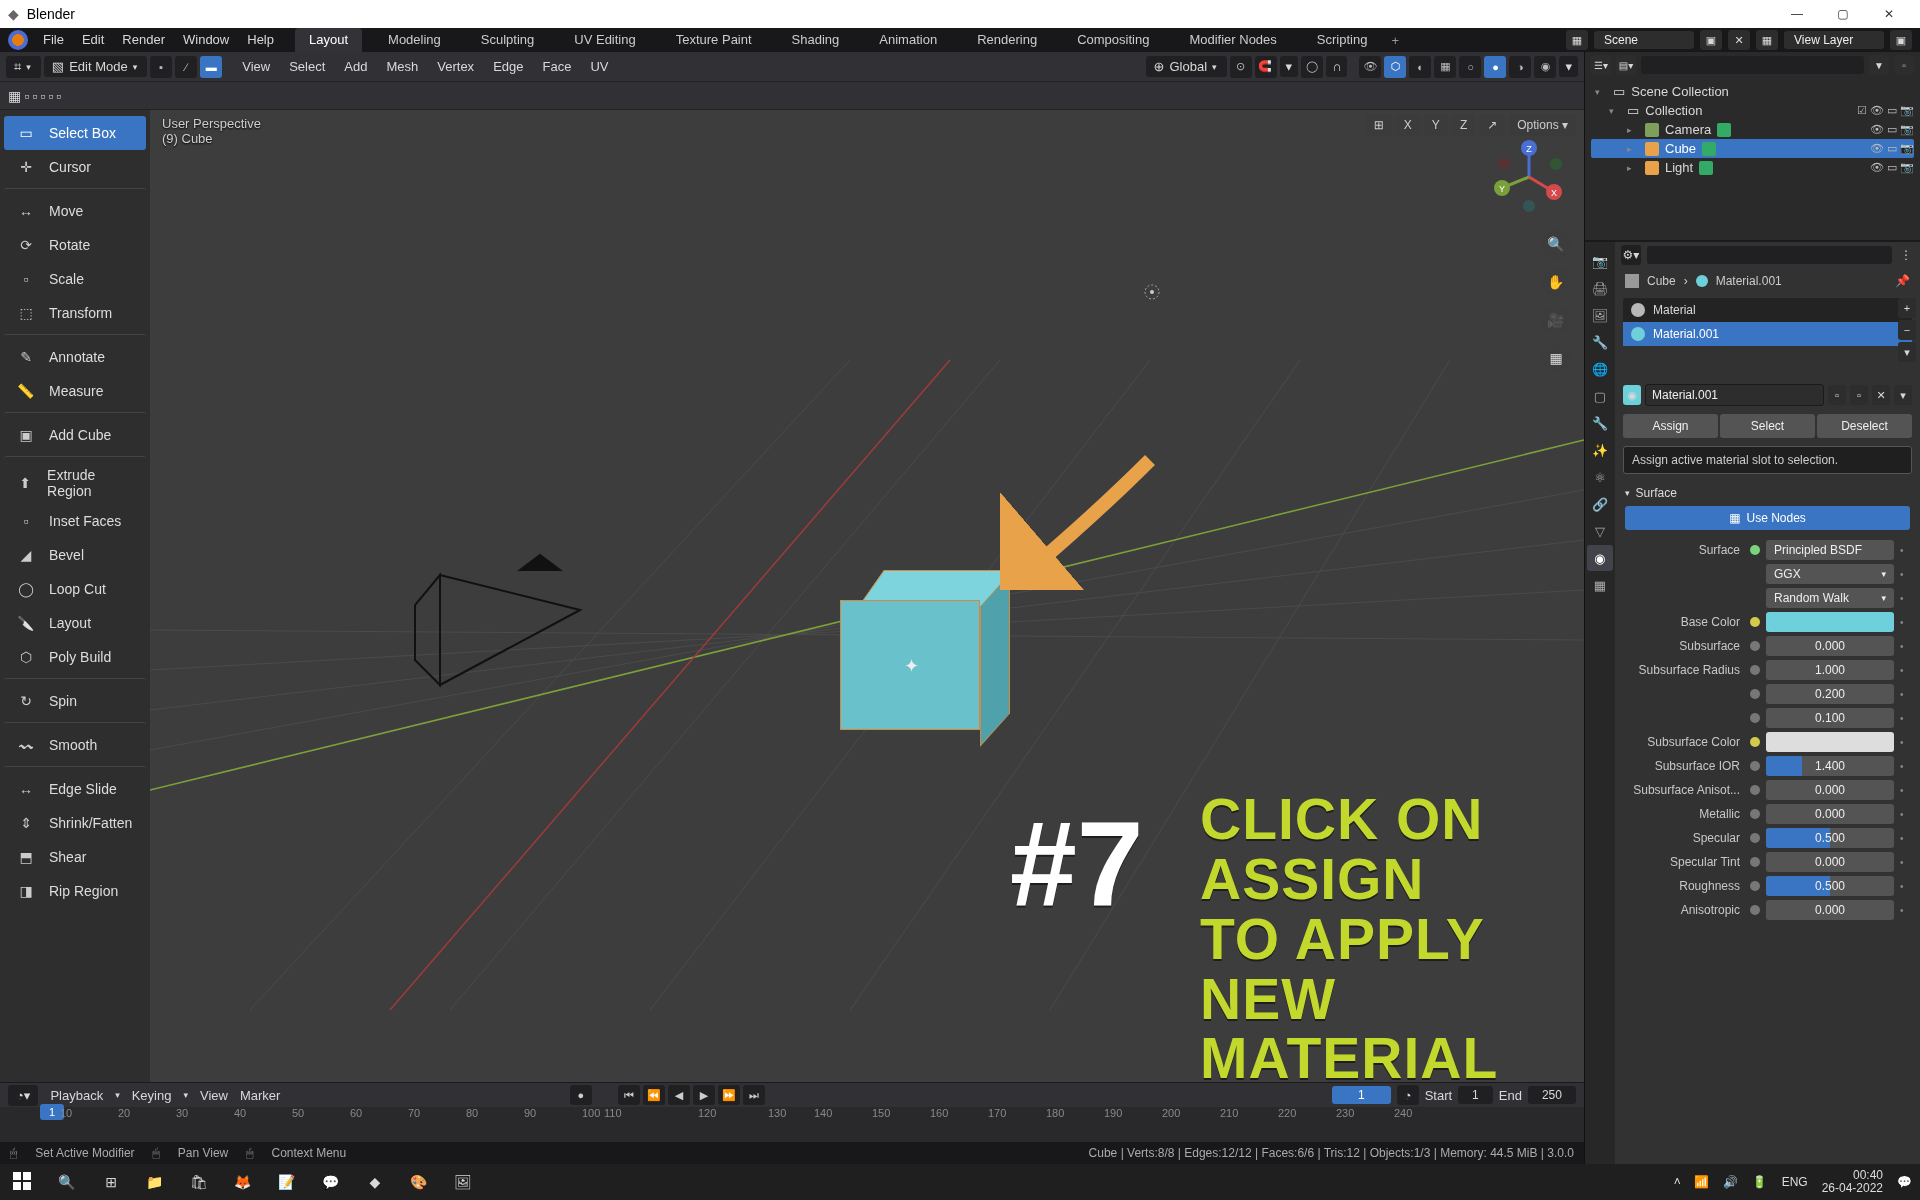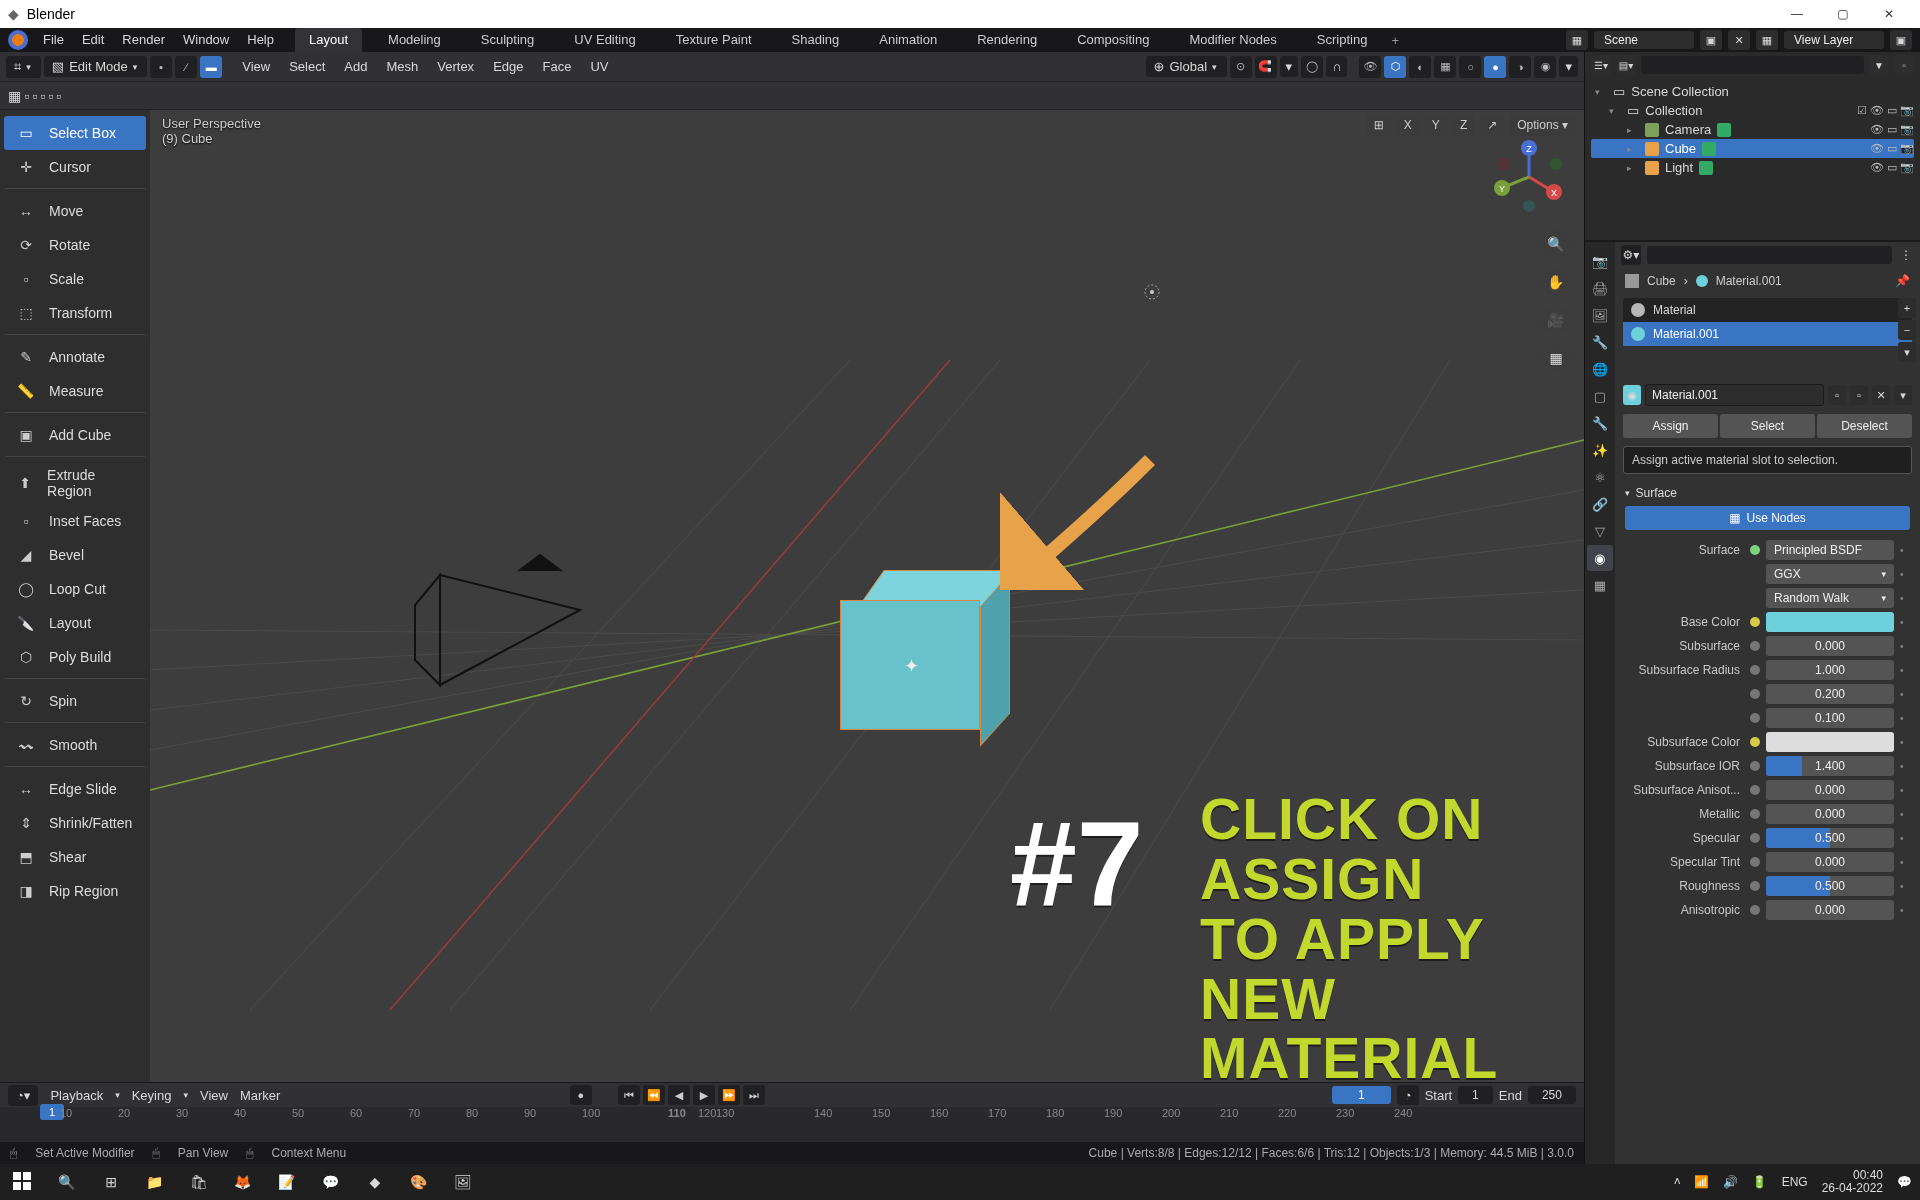--- a/index.html
+++ b/index.html
@@ -466,23 +466,23 @@
       <div class="tl-tick" style="left: 60px;">10</div>
           <div class="tl-tick" style="left: 118px;">20</div>
           <div class="tl-tick" style="left: 176px;">30</div>
           <div class="tl-tick" style="left: 234px;">40</div>
           <div class="tl-tick" style="left: 292px;">50</div>
           <div class="tl-tick" style="left: 350px;">60</div>
           <div class="tl-tick" style="left: 408px;">70</div>
           <div class="tl-tick" style="left: 466px;">80</div>
           <div class="tl-tick" style="left: 524px;">90</div>
           <div class="tl-tick" style="left: 582px;">100</div>
-          <div class="tl-tick" style="left: 668px; font-weight: bold;">110</div>
+          <div class="tl-tick" style="left: 604px;">110</div>
           <div class="tl-tick" style="left: 698px;">120</div>
-          <div class="tl-tick" style="left: 716px;">130</div>
+          <div class="tl-tick" style="left: 768px;">130</div>
           <div class="tl-tick" style="left: 814px;">140</div>
           <div class="tl-tick" style="left: 872px;">150</div>
           <div class="tl-tick" style="left: 930px;">160</div>
           <div class="tl-tick" style="left: 988px; text-align: center;">170</div>
           <div class="tl-tick" style="left: 1046px;">180</div>
           <div class="tl-tick" style="left: 1104px;">190</div>
           <div class="tl-tick" style="left: 1162px;">200</div>
           <div class="tl-tick" style="left: 1220px;">210</div>
           <div class="tl-tick" style="left: 1278px;">220</div>
           <div class="tl-tick" style="left: 1336px;">230</div>

